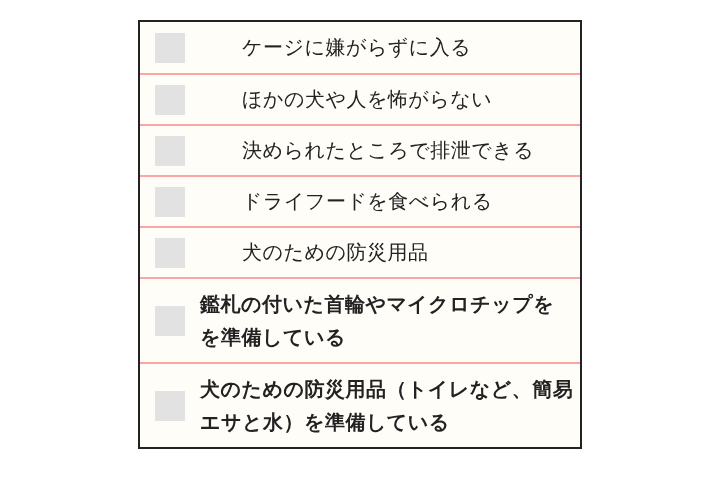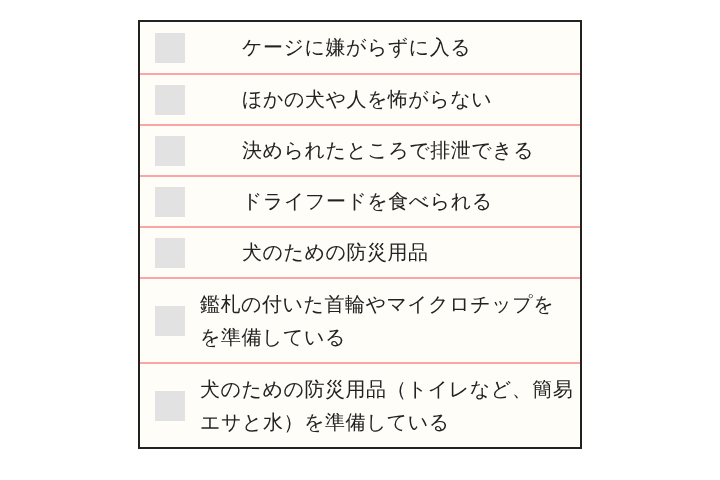--- a/index.html
+++ b/index.html
@@ -3,21 +3,21 @@
   <meta charset="utf-8">
   <style>
     html, body { margin:0; padding:0; background:#ffffff; }
     body { width:720px; height:480px; position:relative; overflow:hidden;
       font-family: "DejaVu Sans", "Liberation Sans", sans-serif; }
     .checklist { position:absolute; left:138px; top:20px; width:440px;
       border:2px solid #222; background:#fefdf8; }
     .row { display:flex; align-items:center; border-top:2px solid #fca5a5; box-sizing:border-box; }
     .row:first-child { border-top:none; }
     .row.single { height:51px;gap:42px; }
-    .row.double { height:85px; }
+    .row.double { height:85px;font-weight:bold; }
     .box { width:30px; height:30px; background:#e2e2e2; margin-left:15px; margin-right:15px; flex:none; }
     .label { font-size:20px; color:#222; line-height:33px; letter-spacing:0.5px; }
   </style>
 </head>
 <body>
 
 <div class="checklist">
   <div class="row single">
     <div class="box"></div>
     <div class="label">ケージに嫌がらずに入る</div>

